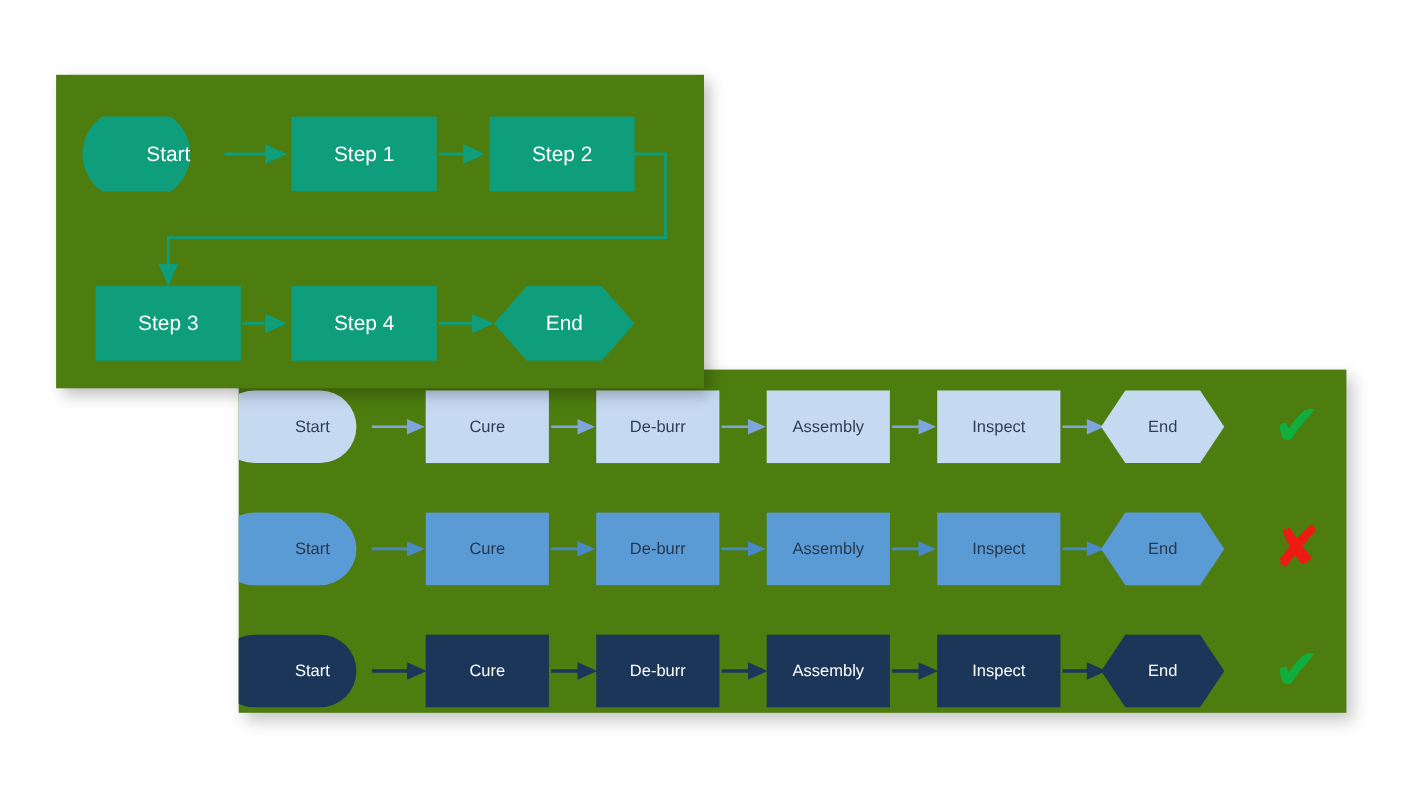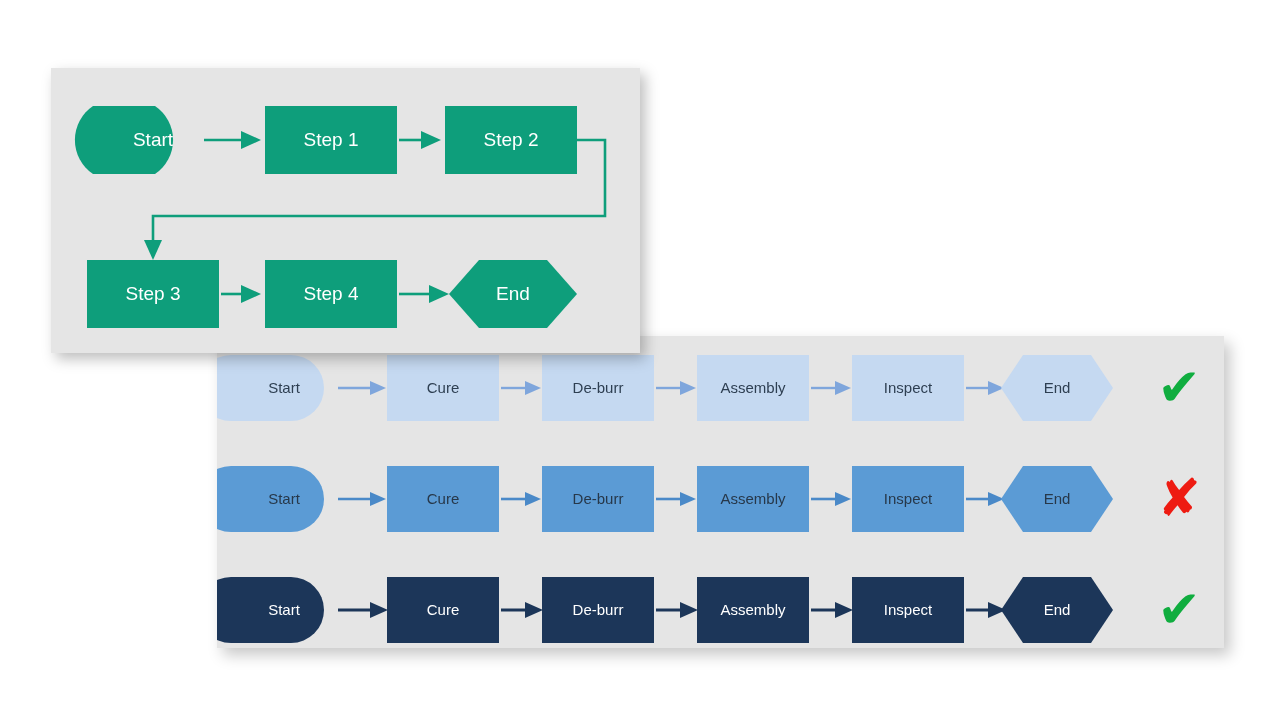--- a/index.html
+++ b/index.html
@@ -6,21 +6,21 @@
   body{
     width:1280px;height:720px;
     background:#ffffff;
     font-family:"Liberation Sans","DejaVu Sans",sans-serif;
     overflow:hidden;
     position:relative;
   }
   #stage{position:absolute;left:0;top:0;width:1280px;height:720px;}
 
   
-  .card{position:absolute;background:#e5e5e5;}
+  .card{position:absolute;background:#4d7c0f;}
   #blue-card{
     left:217px;top:336px;width:1007px;height:312px;
     box-shadow:6px 7px 14px rgba(0,0,0,.22);
     z-index:1;
   }
   #green-card{
     left:51px;top:68px;width:589px;height:285px;
     box-shadow:5px 6px 13px rgba(0,0,0,.26);
     z-index:2;
   }

